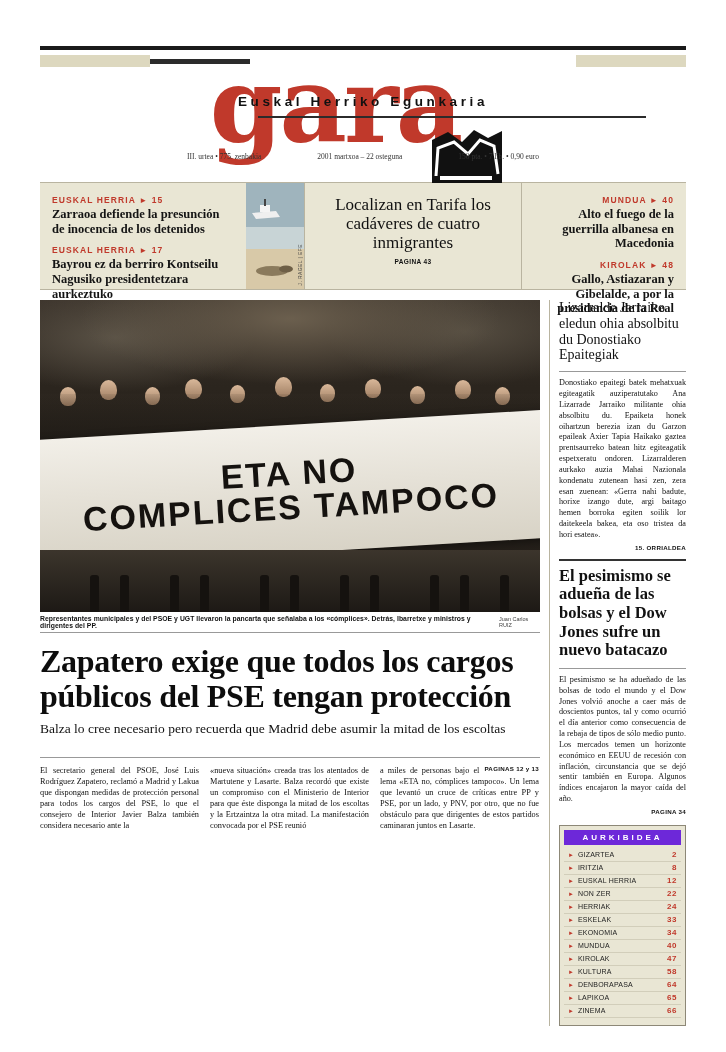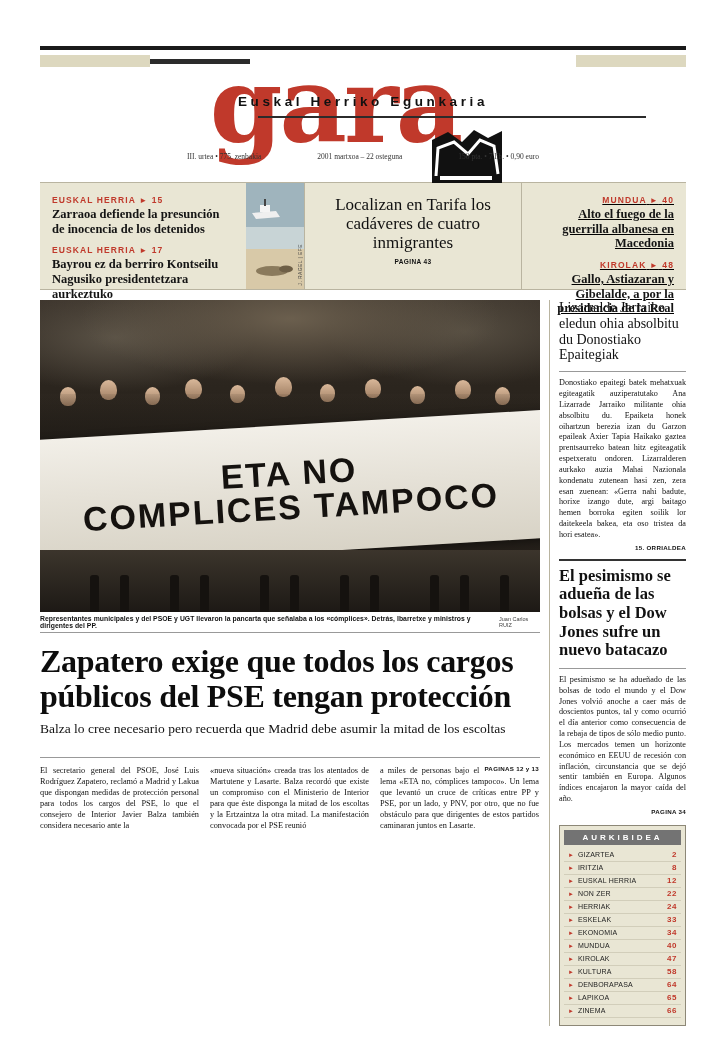--- a/index.html
+++ b/index.html
@@ -52,21 +52,21 @@
 
   
   .teasers {
     display: flex; height: 108px; margin-top: 6px;
     border-top: 1px solid #b9b4a0; border-bottom: 1px solid #b9b4a0;
   }
   .tz { background: #e9e6d4; position: relative; }
   .tz-left { width: 206px; padding: 12px 12px 0 12px; }
   .tz-photo { width: 58px; background: #cfd6d8; position: relative; overflow: hidden; }
   .tz-mid { width: 216px; padding: 12px 10px 0 10px; text-align: center; }
-  .tz-right { flex: 1; padding: 12px 12px 12px 12px; text-align: right; text-decoration: underline; }
+  .tz-right { flex: 1; padding: 12px 12px 12px 12px; text-align: right; }
 
   .sect {
     font-family: "Liberation Sans", sans-serif;
     font-weight: bold; font-size: 8.5px;
     color: #c0392b; letter-spacing: 1.1px;
     margin-bottom: 2px;
   }
   .sect .arw { color: #c0392b; font-size: 8px; }
   .tz h3 {
     font-family: "Liberation Serif", serif;
@@ -189,21 +189,21 @@
     font-weight: bold; font-size: 6.2px; color: #111;
     text-align: right; margin-top: 3px; letter-spacing: .3px;
   }
 
   
   .index-box {
     border: 1px solid #8d8877; background: #e9e6d4;
     padding: 4px; margin-top: 10px;
   }
   .index-title {
-    background: #737373; color: #fff; text-align: center;
+    background: #6d28d9; color: #fff; text-align: center;
     font-family: "Liberation Sans", sans-serif; font-weight: bold;
     font-size: 8px; letter-spacing: 3px; padding: 3px 0;
   }
   .index-list { margin-top: 4px; }
   .index-row {
     display: flex; align-items: center; gap: 4px;
     padding: 1.5px 4px;
     font-family: "Liberation Sans", sans-serif; font-size: 7px;
     border-bottom: 1px solid #d2ceba;
   }

